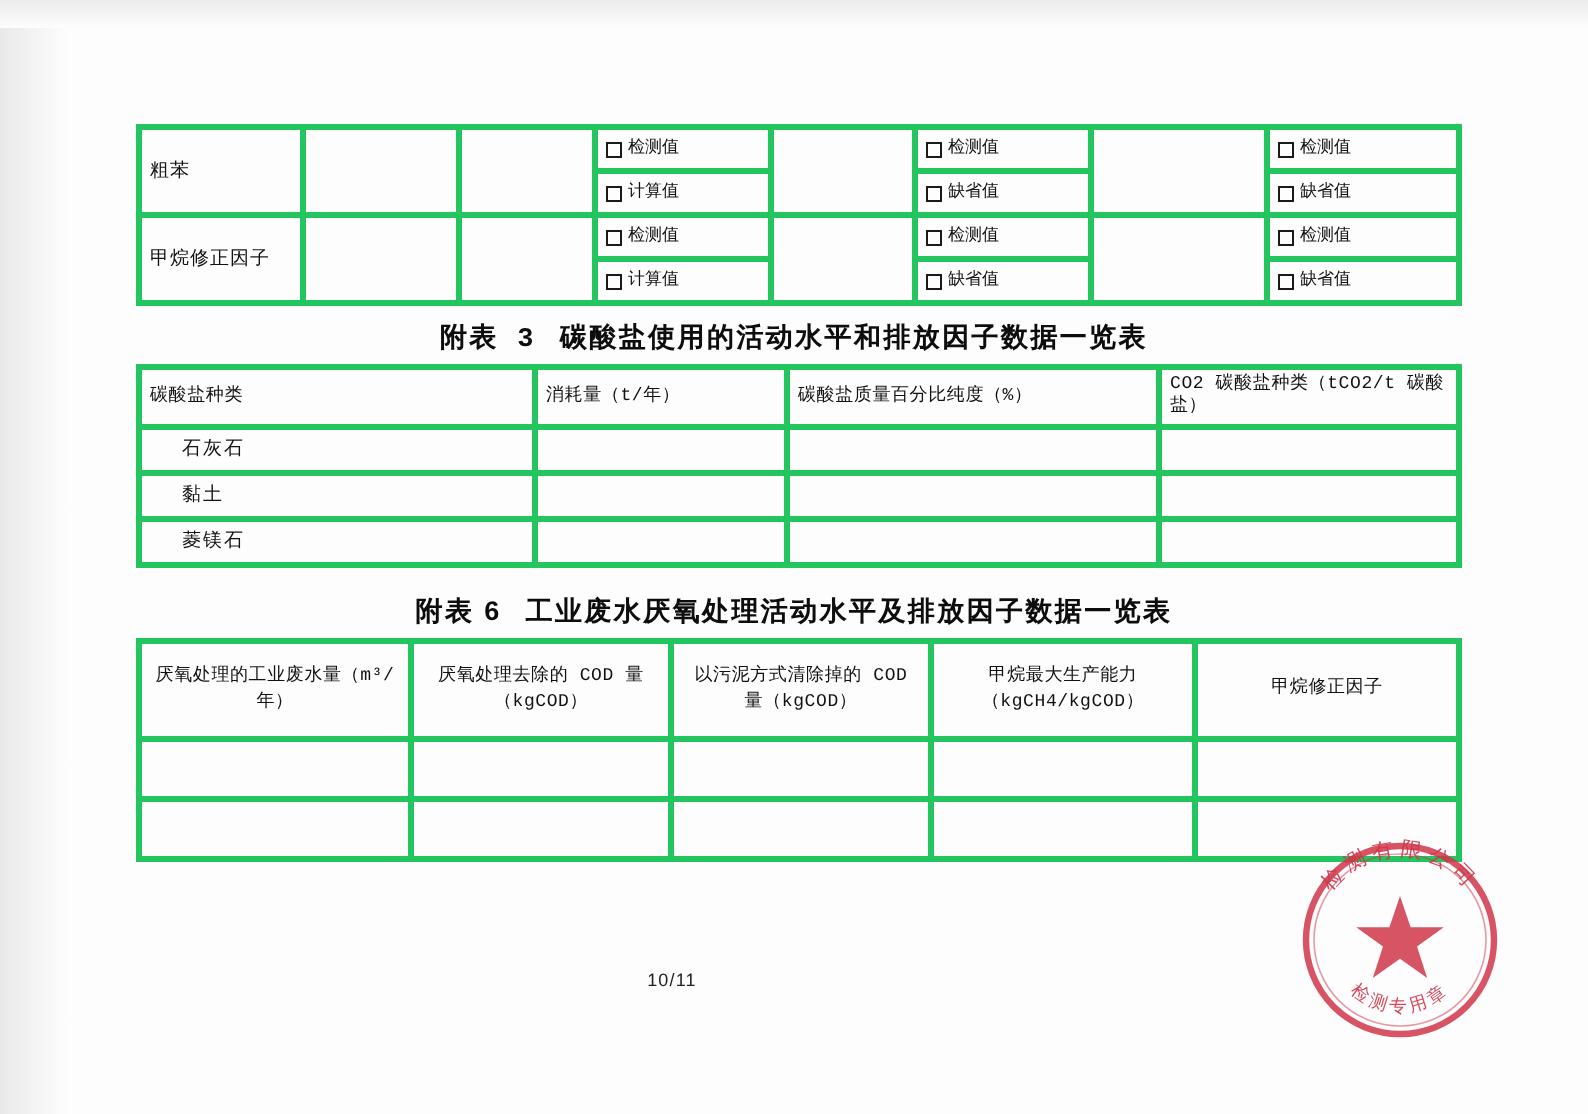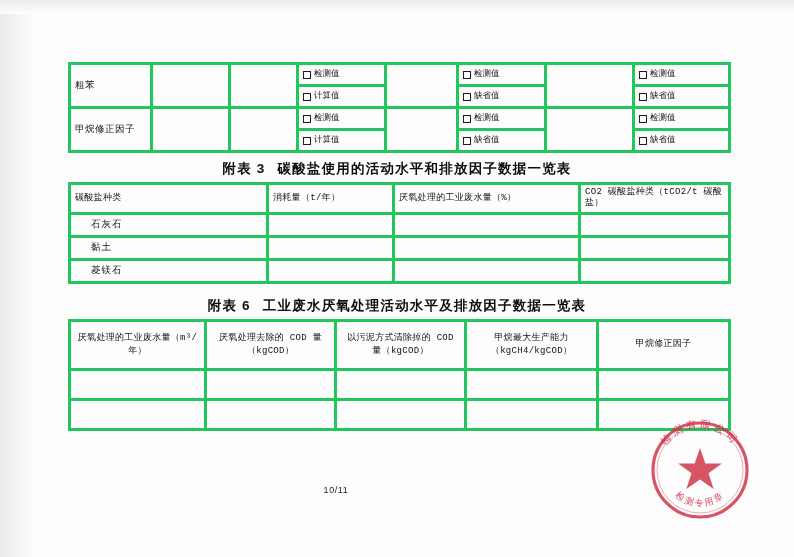--- a/index.html
+++ b/index.html
@@ -86,21 +86,21 @@
   
   .section-title {
     position: absolute;
     width: 794px;
     text-align: center;
     font-size: 13.5px;
     font-weight: bold;
     letter-spacing: 1.2px;
     color: #0d0d0d;
   }
-  .title-3 { top: 160px; }
+  .title-3 { top: 160px; font-family: Liberation Mono, monospace; }
   .title-4 { top: 297px; }
   .title-num { margin-right: 12px; }
 
   
   .tbl-3 {
     left: 68px;
     top: 182px;
     width: 660px;
     font-size: 9px;
   }
@@ -280,21 +280,21 @@
     <colgroup>
       <col style="width:198px">
       <col style="width:126px">
       <col style="width:186px">
       <col style="width:150px">
     </colgroup>
     <tbody>
         <tr>
       <td class="hdr">碳酸盐种类</td>
       <td class="hdr">消耗量（t/年）</td>
-      <td class="hdr">厌氧处理的工业废水量（%）</td>
+      <td class="hdr">碳酸盐质量百分比纯度（%）</td>
       <td class="hdr">CO2 碳酸盐种类（tCO2/t 碳酸盐）</td>
     </tr>
     <tr>
       <td class="rowname">石灰石</td>
       <td></td>
       <td></td>
       <td></td>
     </tr>
     <tr>
       <td class="rowname">黏土</td>

